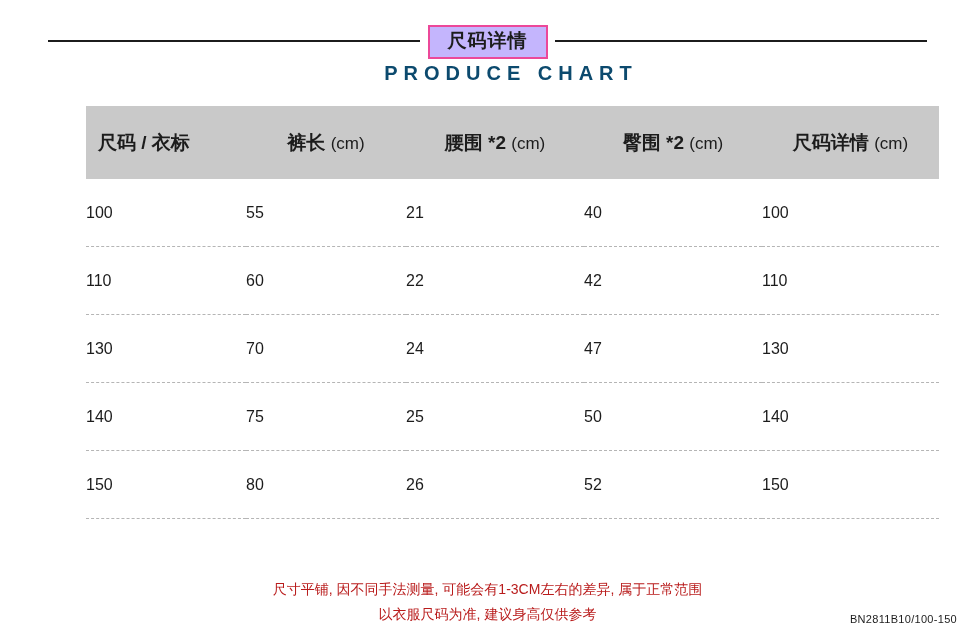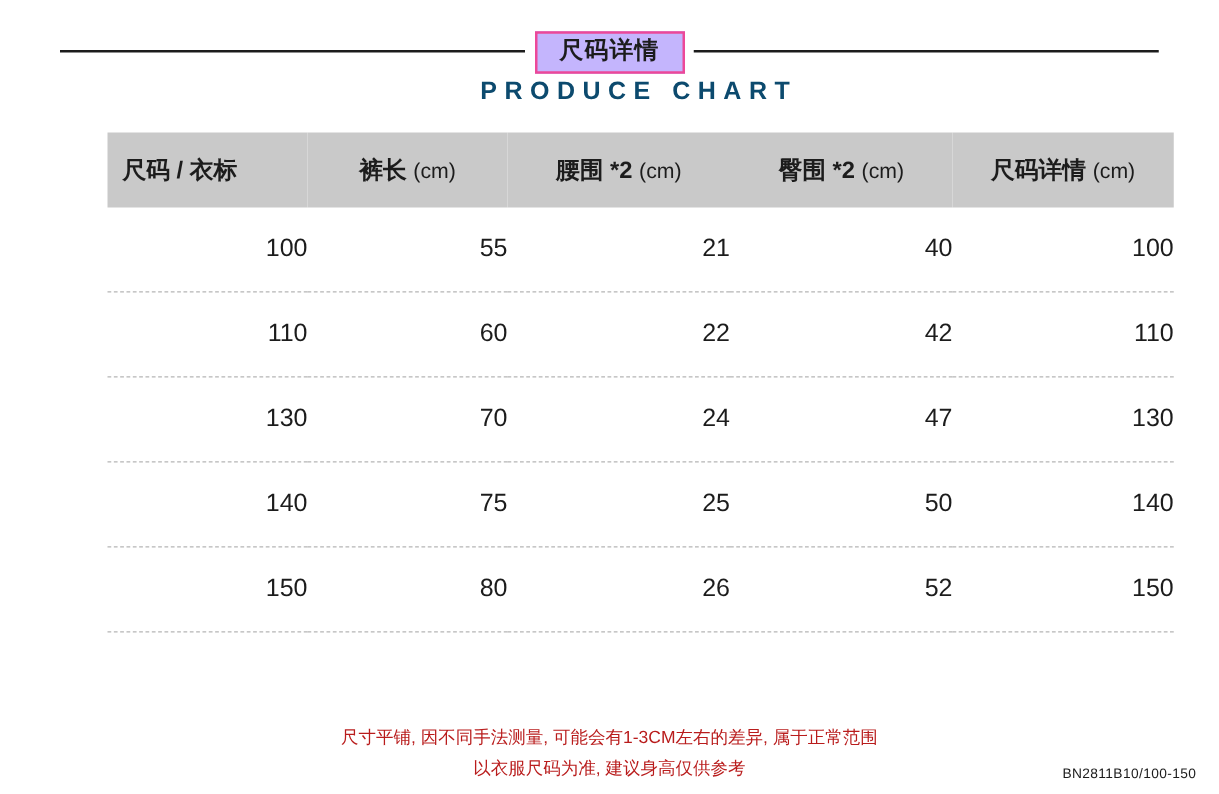--- a/index.html
+++ b/index.html
@@ -75,41 +75,41 @@
   }
   table.size-table {
     border-collapse: collapse;
     width: 853px;
     table-layout: fixed;
   }
   table.size-table thead tr {
     background: #c9c9c9;
   }
   table.size-table thead th {
-    height: 60px;
+    height: 73px;
     font-size: 19px;
     font-weight: 700;
     color: #1c1c1c;
     text-align: center;
     vertical-align: middle;
     padding: 0;
   }
   table.size-table thead th .unit {
     font-weight: 400;
     font-size: 17px;
   }
   table.size-table thead th:first-child {
     text-align: left;
     padding-left: 12px;
   }
   table.size-table tbody td {
     height: 67px;
-    font-size: 20px;
-    color: #1c1c1c;
-    text-align: right;
+    font-size: 16px;
+    color: #1c1c1c;
+    text-align: left;
     vertical-align: middle;
     border-bottom: 1px dashed #b5b5b5;
     padding: 0;
   }
   table.size-table tbody tr:last-child td {
     border-bottom: 1px dashed #b5b5b5;
   }
 
   
   col.c0 { width: 160px; }

